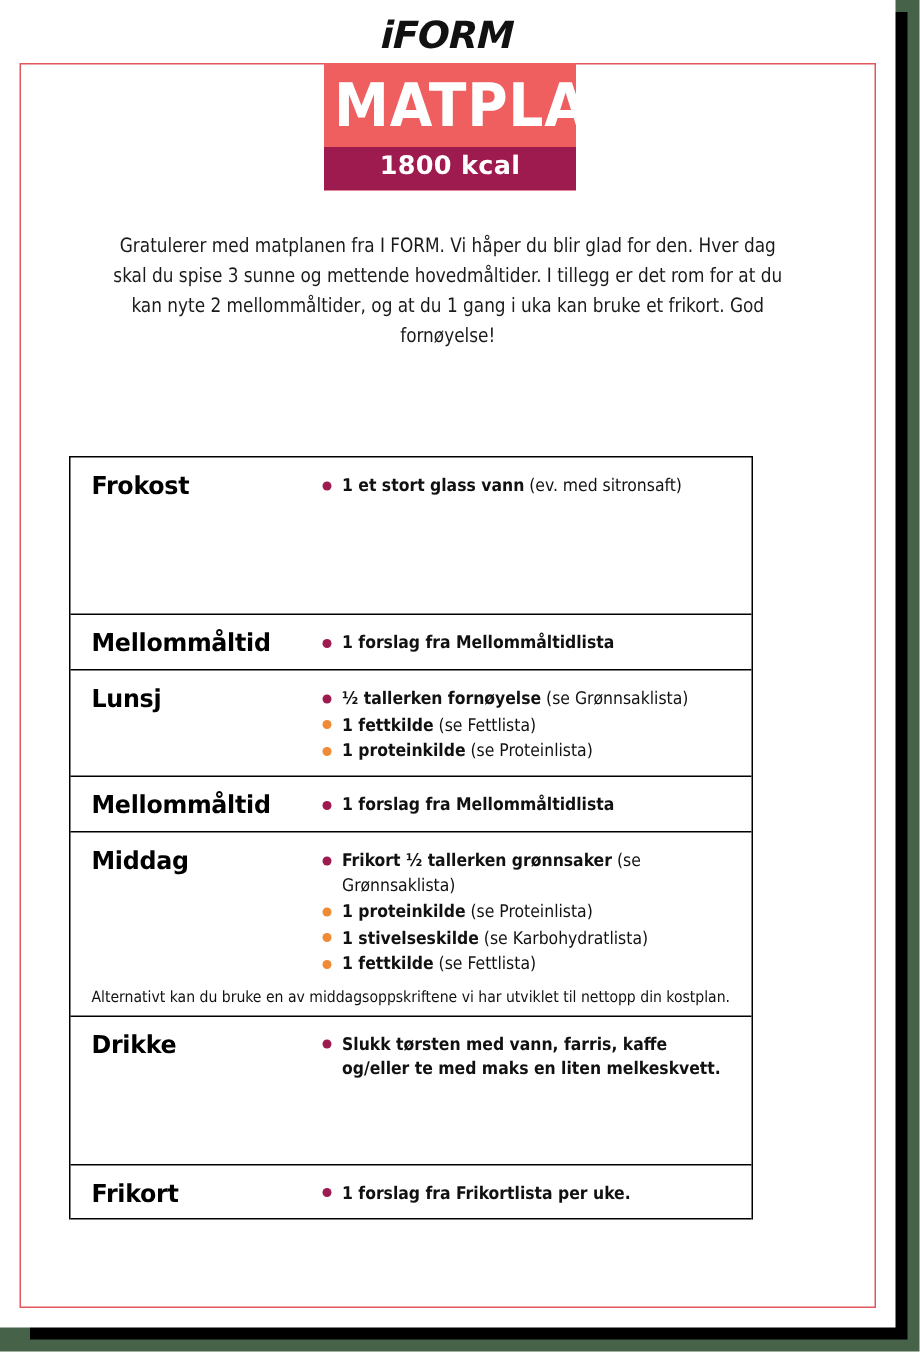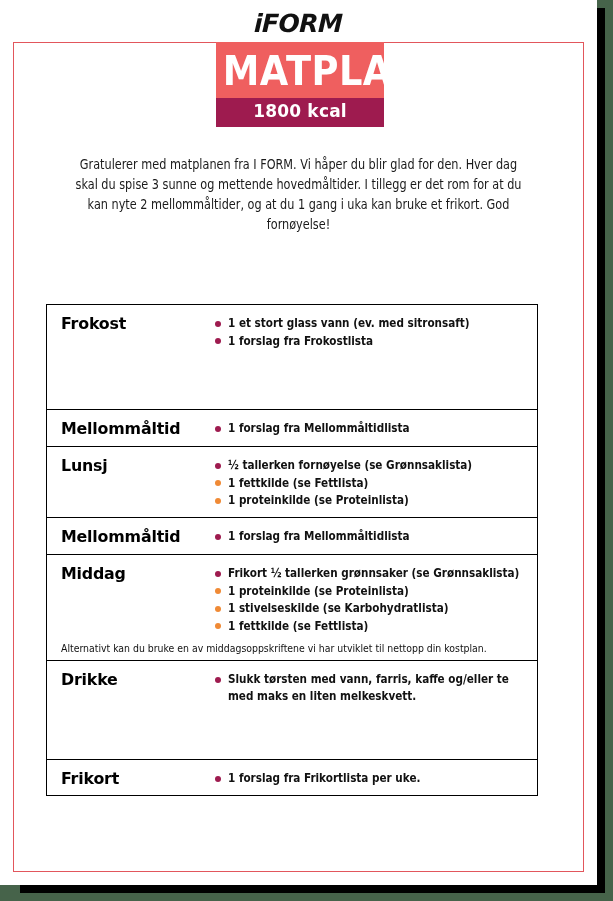--- a/index.html
+++ b/index.html
@@ -114,21 +114,21 @@
     color: #1a1a1a;
     transform: scaleX(0.95);
     transform-origin: center top;
   }
 
   
   #meal-table {
     position: absolute;
     left: 46px;
     top: 304px;
-    width: 492px;
+    width: 456px;
     border: 1.5px solid #000000;
     border-bottom: none;
     box-sizing: border-box;
     background: #ffffff;
   }
   .meal-row {
     display: flex;
     border-bottom: 1.5px solid #000000;
     box-sizing: border-box;
   }
@@ -173,21 +173,21 @@
     top: 5.5px;
     width: 6px;
     height: 6px;
     border-radius: 50%;
     display: block;
   }
   .meal-item .strong-part {
     font-weight: bold;
   }
   .meal-item .plain-part {
-    font-weight: bold;
+    font-weight: normal;
   }
   .meal-note {
     font-family: "DejaVu Sans Condensed", "Liberation Sans", sans-serif;
     font-size: 10.4px;
     line-height: 14px;
     color: #111111;
     padding: 0 10px 5px 14px;
     box-sizing: border-box;
   }
   .row-with-note {
@@ -225,21 +225,20 @@
   </div>
 
   <div id="intro">Gratulerer med matplanen fra I FORM. Vi håper du blir glad for den. Hver dag skal du spise 3 sunne og mettende hovedmåltider. I tillegg er det rom for at du kan nyte 2 mellommåltider, og at du 1 gang i uka kan bruke et frikort. God fornøyelse!</div>
 
   <div id="meal-table">
       <div class="meal-row" id="row-frokost">
         <div class="meal-row-body">
           <div class="meal-label-cell"><span class="meal-label">Frokost</span></div>
           <div class="meal-items-cell">
             <div class="meal-item"><span class="bullet" style="background: rgb(158, 27, 79);"></span><span class="strong-part">1 et stort glass vann</span><span class="plain-part"> (ev. med sitronsaft)</span></div>
-            <div class="meal-item"><span class="bullet" style="background: rgb(158, 27, 79);"></span><span class="strong-part">1 forslag fra Frokostlista</span></div>
           </div>
         </div>
       </div>
       <div class="meal-row" id="row-mellom-1">
         <div class="meal-row-body">
           <div class="meal-label-cell"><span class="meal-label">Mellommåltid</span></div>
           <div class="meal-items-cell">
             <div class="meal-item"><span class="bullet" style="background: rgb(158, 27, 79);"></span><span class="strong-part">1 forslag fra Mellommåltidlista</span></div>
           </div>
         </div>

